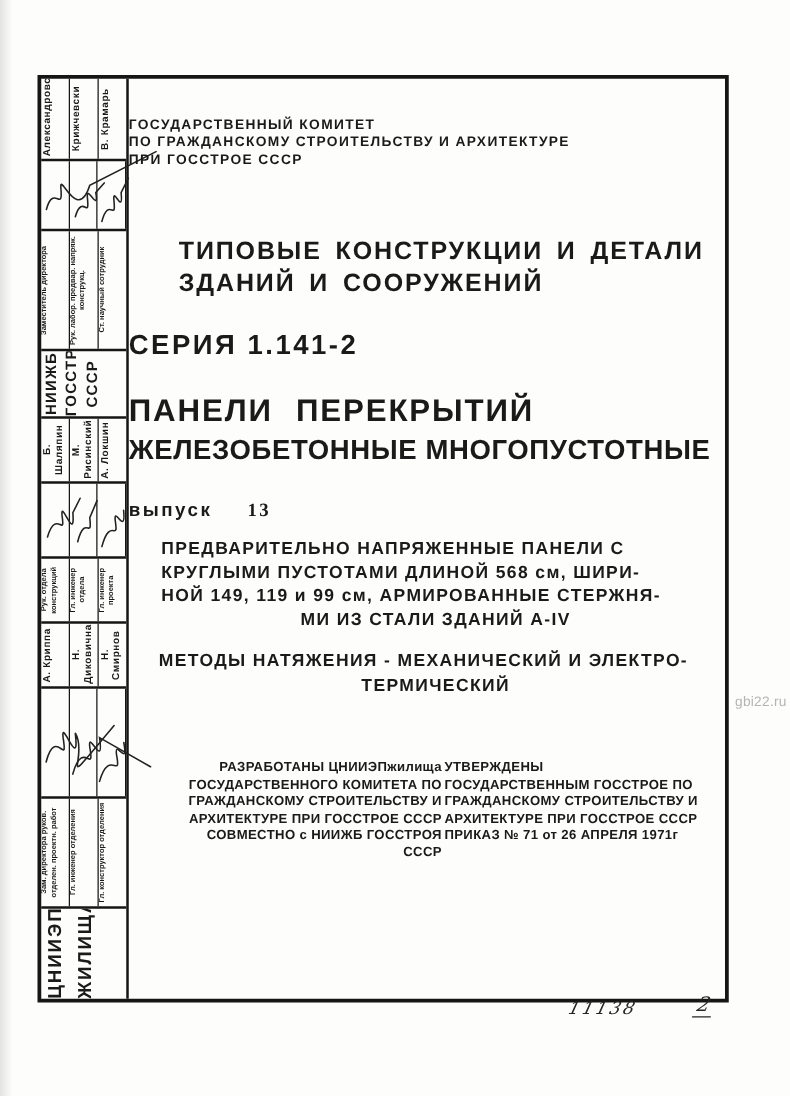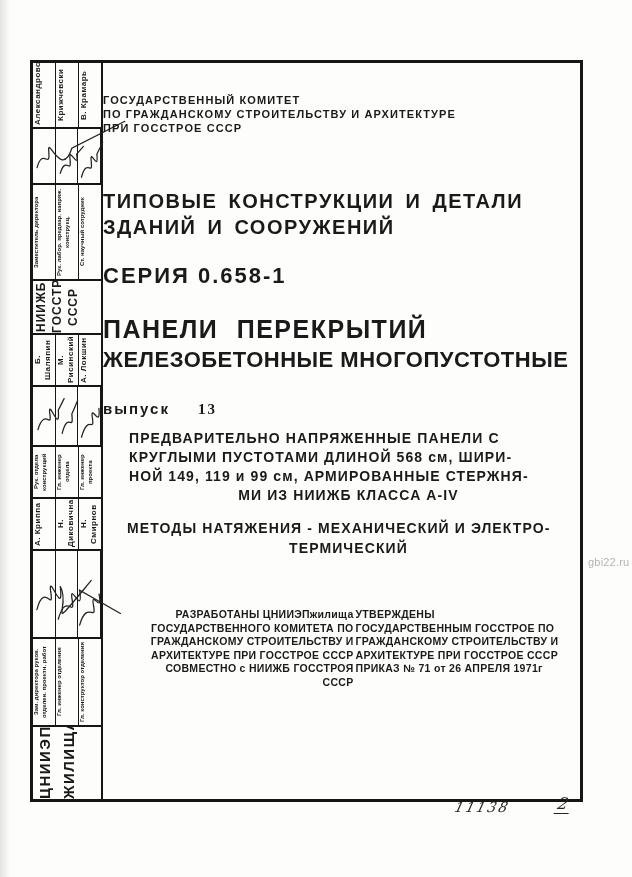--- a/index.html
+++ b/index.html
@@ -42,21 +42,21 @@
   .names2 { height:52px; } .names3 { height:52px; }
   .sig-svg { position:absolute; inset:0; width:100%; height:100%; overflow:visible; }
   .sig-svg path { fill:none; stroke:#222; stroke-width:1.3; stroke-linecap:round; }
 
   
   .content { position:relative; flex:1; }
   .abs { position:absolute; left:0; right:0; }
   .c { text-align:left; }
 
   .hdr { top:30px; font-size:11px; font-weight:700; letter-spacing:1.1px; line-height:14px; }
-  .typical { top:125px; font-size:20px; font-weight:700; letter-spacing:1.5px; line-height:26px; word-spacing:4px; }
+  .typical { top:125px; font-size:20px; font-weight:700; letter-spacing:1.5px; line-height:26px; word-spacing:4px;margin-left:40px; }
   .series { top:200px; font-size:22px; font-weight:700; letter-spacing:2px; }
   .title1 { top:252px; font-size:25px; font-weight:700; letter-spacing:1.5px; word-spacing:10px; }
   .title2 { top:284px; font-size:22px; font-weight:700; letter-spacing:.5px; }
   .issue { top:337px; font-size:15px; font-weight:700; letter-spacing:2px; }
   .issue .num { margin-left:28px;font-family:Liberation Serif, serif; }
   .desc { top:366px; font-size:14px; font-weight:700; letter-spacing:1.1px; line-height:19px; padding:0 12px 0 26px; }
   .desc .ctr { text-align:center; }
   .methods { top:455px; font-size:14px; font-weight:700; letter-spacing:1.1px; line-height:20px; padding:0 10px 0 24px; }
   .methods .ctr { text-align:center; }
   .cols { top:545px; padding:0 0 0 28px; display:flex; }
@@ -205,34 +205,34 @@
       <div>ГОСУДАРСТВЕННЫЙ  КОМИТЕТ</div>
       <div>ПО ГРАЖДАНСКОМУ СТРОИТЕЛЬСТВУ И АРХИТЕКТУРЕ</div>
       <div>ПРИ  ГОССТРОЕ  СССР</div>
     </div>
 
     <div class="abs typical c">
       <div>ТИПОВЫЕ КОНСТРУКЦИИ И ДЕТАЛИ</div>
       <div>ЗДАНИЙ И СООРУЖЕНИЙ</div>
     </div>
 
-    <div class="abs series c">СЕРИЯ 0.658-1</div>
+    <div class="abs series c">СЕРИЯ 1.141-2</div>
 
     <div class="abs title1 c">ПАНЕЛИ ПЕРЕКРЫТИЙ</div>
     <div class="abs title2 c">ЖЕЛЕЗОБЕТОННЫЕ МНОГОПУСТОТНЫЕ</div>
 
     <div class="abs issue c">
       <span>выпуск</span><span class="num">13</span>
     </div>
 
     <div class="abs desc">
       <div>ПРЕДВАРИТЕЛЬНО НАПРЯЖЕННЫЕ ПАНЕЛИ  С</div>
       <div>КРУГЛЫМИ ПУСТОТАМИ ДЛИНОЙ 568 см, ШИРИ-</div>
       <div>НОЙ 149, 119 и 99 см, АРМИРОВАННЫЕ СТЕРЖНЯ-</div>
-      <div class="ctr">МИ ИЗ НИИЖБ КЛАССА А-IV</div>
+      <div class="ctr">МИ ИЗ СТАЛИ ЗДАНИЙ А-IV</div>
     </div>
 
     <div class="abs methods">
       <div>МЕТОДЫ НАТЯЖЕНИЯ - МЕХАНИЧЕСКИЙ И ЭЛЕКТРО-</div>
       <div class="ctr">ТЕРМИЧЕСКИЙ</div>
     </div>
 
     <div class="abs cols">
       <div class="col col-left">
         <div>РАЗРАБОТАНЫ ЦНИИЭПжилища</div>

